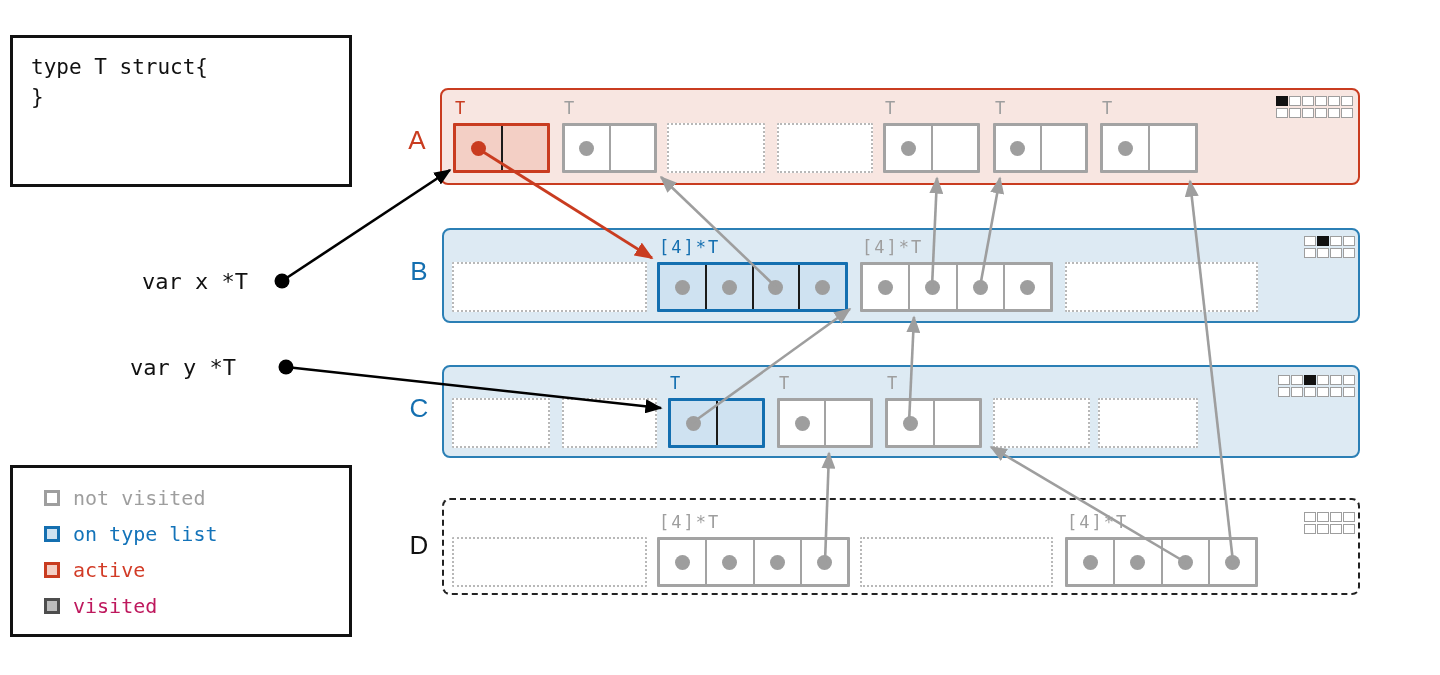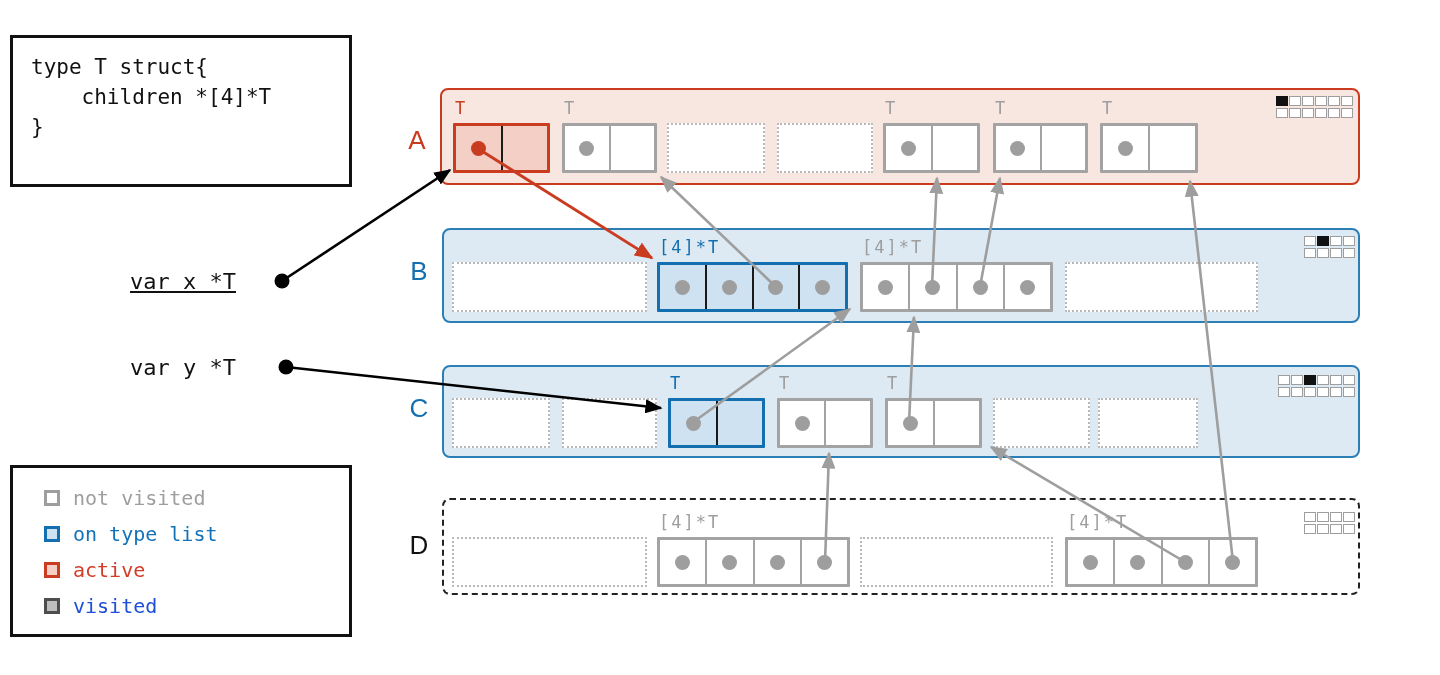--- a/index.html
+++ b/index.html
@@ -45,41 +45,40 @@
 
   #arrows{position:absolute;left:0;top:0;pointer-events:none;}
 </style>
 </head>
 <body>
 
 <div id="diagram">
 
   <div class="code-box">
     <div>type T struct{</div>
-    <div>    children *[4]*T</div>
     <div>}</div>
   </div>
 
-  <div class="var-label" id="var-x" style="left: 130px; top: 268px; text-decoration: underline;">var x *T</div>
+  <div class="var-label" id="var-x" style="left: 142px; top: 268px;">var x *T</div>
   <div class="var-label" id="var-y" style="left: 130px; top: 354px;">var y *T</div>
 
   <div class="legend">
     <div class="legend-item" style="color: rgb(158, 158, 158);">
       <span class="swatch" style="border-color: rgb(158, 158, 158); background: rgb(255, 255, 255);"></span>
       <span>not visited</span>
     </div>
     <div class="legend-item" style="color: rgb(19, 115, 185);">
       <span class="swatch" style="border-color: rgb(20, 111, 176); background: rgb(207, 226, 241);"></span>
       <span>on type list</span>
     </div>
     <div class="legend-item" style="color: rgb(210, 59, 38);">
       <span class="swatch" style="border-color: rgb(201, 60, 32); background: rgb(243, 207, 197);"></span>
       <span>active</span>
     </div>
-    <div class="legend-item" style="color: #1d4ed8;">
+    <div class="legend-item" style="color: #be185d;">
       <span class="swatch" style="border-color: rgb(77, 77, 77); background: rgb(189, 189, 189);"></span>
       <span>visited</span>
     </div>
   </div>
 
 <div class="span active" style="left: 440px; top: 88px; width: 920px; height: 97px;"></div>
     <div class="span-label" style="left: 402px; top: 126px; color: rgb(201, 60, 32);">A</div>
     <div class="bitmap" style="left: 1276px; top: 96px;">
       <div class="bitrow">
         <div class="bit on"></div>

